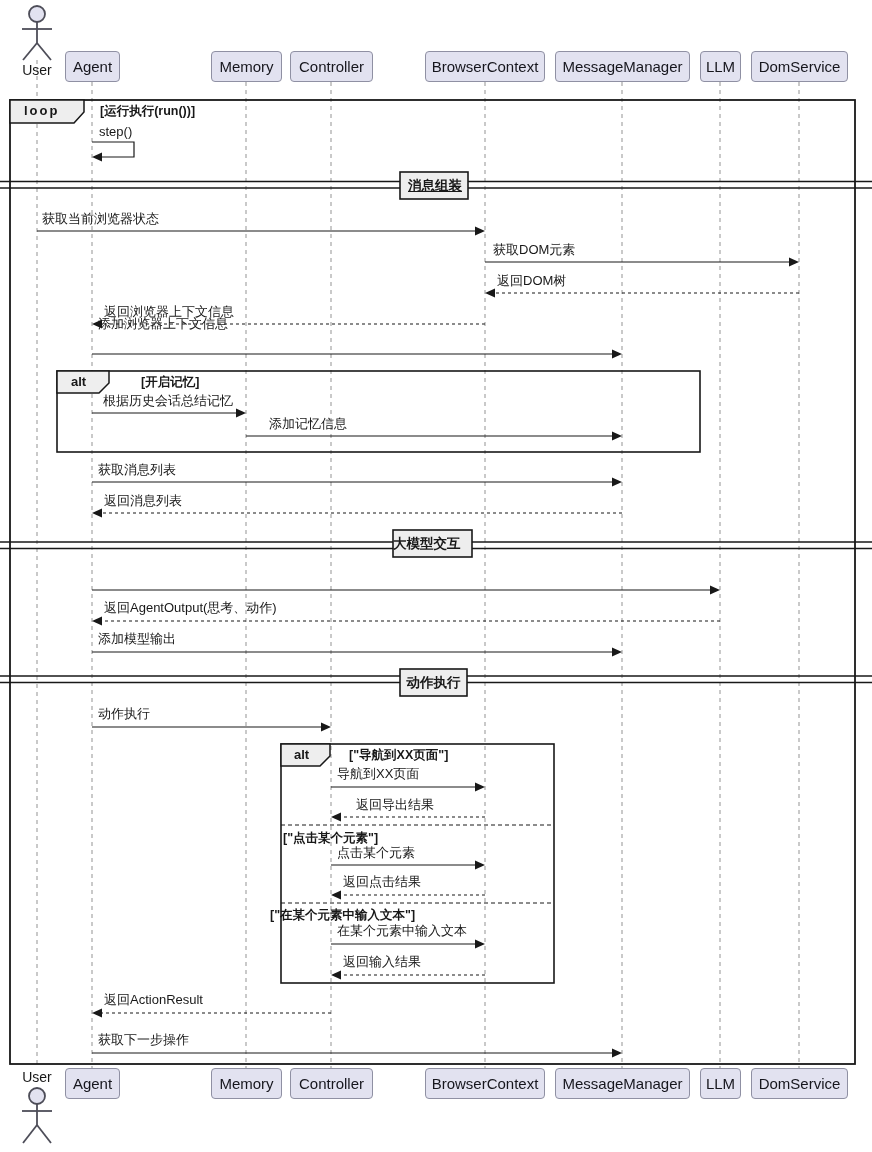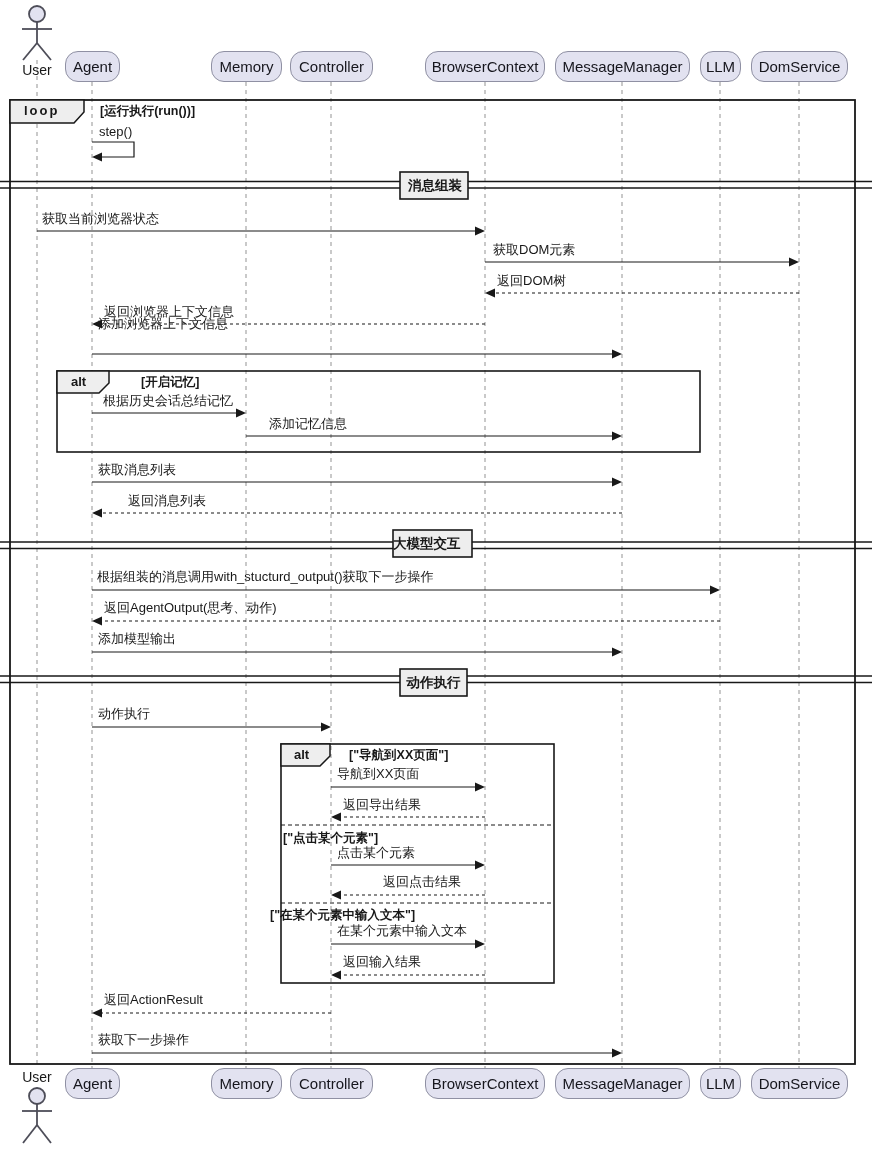--- a/index.html
+++ b/index.html
@@ -6,21 +6,21 @@
   #diagram{
     position:relative;width:872px;height:1152px;background:#ffffff;overflow:hidden;
     font-family:"Liberation Sans","DejaVu Sans",sans-serif;color:#181818;
   }
   #svg-layer{position:absolute;left:0;top:0;width:872px;height:1152px;}
   .lbl{position:absolute;font-size:13px;line-height:16px;white-space:nowrap;color:#181818;}
   .kw{font-weight:bold;font-size:13px;}
   .cond{font-weight:bold;font-size:12.5px;}
   .divlbl{position:absolute;font-weight:bold;font-size:13.5px;text-align:center;white-space:nowrap;}
   .pbox{
-    position:absolute;background:#e2e2f0;border:1.2px solid #8f90a3;border-radius:13px;
+    position:absolute;background:#e2e2f0;border:1.2px solid #8f90a3;border-radius:4px;
     display:flex;align-items:center;justify-content:center;font-size:15px;color:#16161d;
     box-sizing:border-box;white-space:nowrap;
   }
   .actor-lbl{position:absolute;font-size:14px;text-align:center;white-space:nowrap;}
 </style>
 </head>
 <body>
 
 <div id="diagram">
 
@@ -197,40 +197,39 @@
 
   <div class="lbl kw" style="left:24px;top:103px;letter-spacing:2px;">loop</div>
   <div class="lbl cond" style="left:100px;top:103px;">[运行执行(run())]</div>
   <div class="lbl kw" style="left:71px;top:374px;">alt</div>
   <div class="lbl cond" style="left:129px;top:374px;padding-left:12px;">[开启记忆]</div>
   <div class="lbl kw" style="left:294px;top:747px;">alt</div>
   <div class="lbl cond" style="left:349px;top:747px;">["导航到XX页面"]</div>
   <div class="lbl cond" style="left:283px;top:830px;">["点击某个元素"]</div>
   <div class="lbl cond" style="left:270px;top:907px;">["在某个元素中输入文本"]</div>
 
-  <div class="divlbl" style="left:400px;top:172px;width:70px;line-height:27px;">消息组装</div>
+  <div class="divlbl" style="left:400px;top:172px;width:70px;line-height:27px;text-decoration:underline;">消息组装</div>
   <div class="divlbl" style="left:393px;top:530px;width:62px;line-height:27px;">大模型交互</div>
   <div class="divlbl" style="left:400px;top:669px;width:67px;line-height:27px;">动作执行</div>
 
   <div class="lbl" style="left:99px;top:124px;">step()</div>
   <div class="lbl" style="left:42px;top:211px;">获取当前浏览器状态</div>
   <div class="lbl" style="left:493px;top:242px;">获取DOM元素</div>
   <div class="lbl" style="left:497px;top:273px;">返回DOM树</div>
   <div class="lbl" style="left:104px;top:304px;">返回浏览器上下文信息</div>
   <div class="lbl" style="left:98px;top:316px;">添加浏览器上下文信息</div>
   <div class="lbl" style="left:103px;top:393px;">根据历史会话总结记忆</div>
   <div class="lbl" style="left:252px;top:416px;margin-left:17px;">添加记忆信息</div>
   <div class="lbl" style="left:98px;top:462px;">获取消息列表</div>
-  <div class="lbl" style="left:104px;top:493px;margin-left:24px;">返回消息列表</div>
-  <div class="lbl" style="left:97px;top:569px;">根据组装的消息调用with_stucturd_output()获取下一步操作</div>
+  <div class="lbl" style="left:104px;top:493px;">返回消息列表</div>
   <div class="lbl" style="left:104px;top:600px;">返回AgentOutput(思考、动作)</div>
   <div class="lbl" style="left:98px;top:631px;">添加模型输出</div>
   <div class="lbl" style="left:98px;top:706px;">动作执行</div>
   <div class="lbl" style="left:337px;top:766px;">导航到XX页面</div>
-  <div class="lbl" style="left:343px;top:797px;text-align:right;">返回导出结果</div>
+  <div class="lbl" style="left:356px;top:797px;text-align:right;">返回导出结果</div>
   <div class="lbl" style="left:337px;top:845px;">点击某个元素</div>
-  <div class="lbl" style="left:343px;top:874px;margin-left:40px;">返回点击结果</div>
+  <div class="lbl" style="left:343px;top:874px;">返回点击结果</div>
   <div class="lbl" style="left:337px;top:923px;">在某个元素中输入文本</div>
   <div class="lbl" style="left:343px;top:954px;">返回输入结果</div>
   <div class="lbl" style="left:104px;top:992px;">返回ActionResult</div>
   <div class="lbl" style="left:98px;top:1032px;">获取下一步操作</div>
 
 </div>
 
 </body></html>

